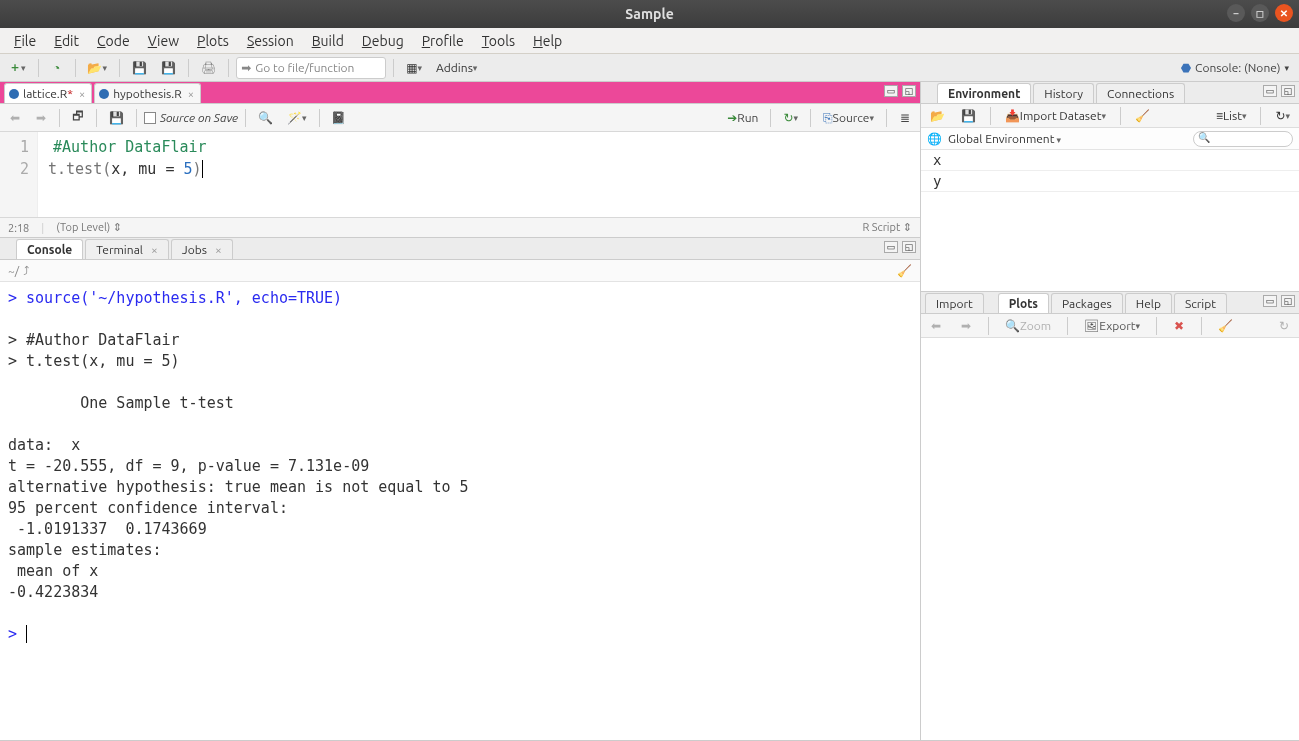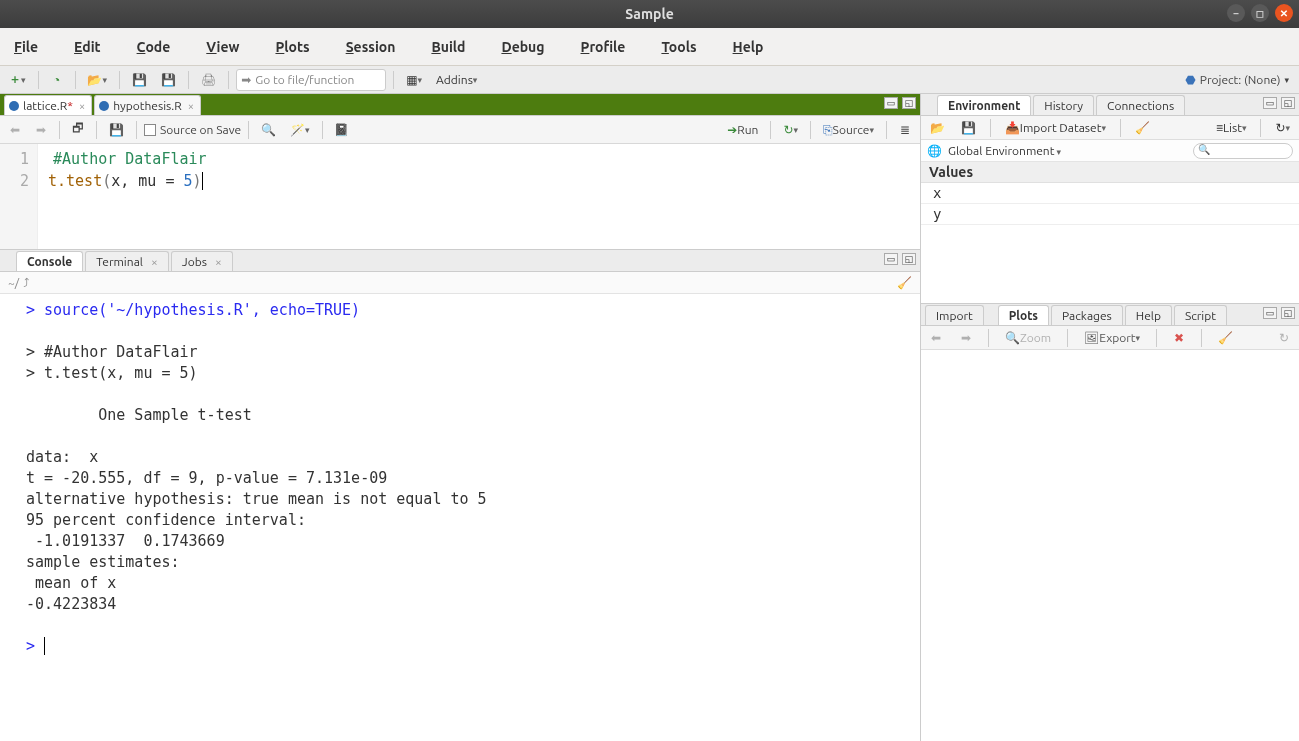--- a/index.html
+++ b/index.html
@@ -3,60 +3,60 @@
 <meta charset="utf-8">
 <style>
   * { box-sizing: border-box; margin: 0; padding: 0; }
   html, body { width: 1299px; height: 741px; font-family: "Ubuntu", "Segoe UI", sans-serif; font-size: 13px; color: #333; background: #fff; overflow: hidden; }
   
   .titlebar { height: 28px; background: linear-gradient(#4c4c4c,#3c3c3c); color: #dfdfdf; display: flex; align-items: center; justify-content: center; position: relative; font-weight: bold; font-size: 14px; }
   .winbtns { position: absolute; right: 6px; top: 4px; display: flex; gap: 6px; }
   .winbtn { width: 18px; height: 18px; border-radius: 9px; display:flex; align-items:center; justify-content:center; font-size:10px; }
   .winbtn.min { background:#595959; color:#ccc;} .winbtn.max{background:#595959;color:#ccc;} .winbtn.close{background:#e95420;color:#fff;}
   
-  .menubar { height: 38px; background: #f2f1f0; border-bottom:1px solid #d4d0c8; display:flex; align-items:center; padding:0 6px; gap: 20px; font-size:14px;font-weight:bold;}
+  .menubar { height: 26px; background: #f2f1f0; border-bottom:1px solid #d4d0c8; display:flex; align-items:center; padding:0 6px; gap: 2px; font-size:14px;}
   .menubar .menu { padding: 2px 8px; cursor: default; }
   .menubar .menu span.u { text-decoration: underline; }
   
   .maintoolbar { height: 28px; background:#ececec; border-bottom:1px solid #ccc; display:flex; align-items:center; padding:0 4px; gap:4px; font-size:12px; }
   .tbtn { height:22px; min-width:22px; padding:0 4px; display:inline-flex; align-items:center; justify-content:center; border:1px solid transparent; border-radius:2px; background:transparent; }
   .sep { width:1px; height:18px; background:#ccc; margin:0 3px; }
   .goto { height:22px; border:1px solid #ccc; border-radius:3px; padding:0 6px 0 4px; display:flex; align-items:center; color:#888; background:#fff; width:150px; gap:4px; font-size:12px;}
   .spacer { flex:1; }
   .projbox { display:flex; align-items:center; gap:4px; padding:0 6px; font-size:12px; color:#444;}
   
   .workarea { display:flex; height: calc(741px - 28px - 26px - 28px); }
   .leftcol { width: 921px; display:flex; flex-direction:column; border-right:1px solid #ccc;}
   .rightcol { flex:1; display:flex; flex-direction:column; }
   
   .pane { background:#fff; display:flex; flex-direction:column; border-bottom:1px solid #ccc; }
   .pane.source { height: 156px; }
-  .tabstrip { height:22px; background:#4d7c0f; border-bottom:1px solid #ccc; display:flex; align-items:flex-end; padding-left:4px; position:relative;}
+  .tabstrip { height:22px; background:#ec4899; border-bottom:1px solid #ccc; display:flex; align-items:flex-end; padding-left:4px; position:relative;}
   .filetab { height:20px; padding:0 6px 0 4px; border:1px solid #ccc; border-bottom:none; border-radius:3px 3px 0 0; background:#f7f7f7; margin-right:2px; display:flex; align-items:center; gap:4px; font-size:12px;}
   .filetab.active { background:#fff; }
   .filetab .mod { color:#b00; }
   .filetab .close { color:#999; font-size:11px; margin-left:2px;}
   .filetab .ricon { width:10px;height:10px;border-radius:50%;background:#2f6db3;display:inline-block;}
   .panectrl { position:absolute; right:4px; top:3px; display:flex; gap:4px; }
   .panectrl .pc { width:14px; height:12px; border:1px solid #aaa; background:#f4f4f4; font-size:9px; display:flex; align-items:center; justify-content:center;}
   .srctoolbar { height:28px; border-bottom:1px solid #d8d8d8; display:flex; align-items:center; padding:0 4px; gap:4px; font-size:12px; color:#444; background:#f5f5f5;}
   .srctoolbar .chk { width:12px;height:12px;border:1px solid #888;background:#fff;display:inline-block;margin-right:4px;}
   .editor { flex:1; display:flex; font-family: "DejaVu Sans Mono","Consolas",monospace; font-size:15px; }
   .gutter { width:38px; background:#f5f5f5; color:#aaa; text-align:right; padding:4px 8px 0 0; border-right:1px solid #eee; line-height:22px;}
   .code { padding:4px 6px 0 10px; line-height:22px; white-space:pre;text-align:center; }
-  .code .comment{color:#2a8a5a;} .code .fn{color:#a16207;} .code .num{color:#2a6fbf;} .code .paren{color:#777;}
+  .code .comment{color:#2a8a5a;} .code .fn{color:#737373;} .code .num{color:#2a6fbf;} .code .paren{color:#777;}
   .srcstatus { height:20px; border-top:1px solid #d8d8d8; display:flex; align-items:center; padding:0 8px; font-size:11px; color:#777; background:#f5f5f5;}
   .srcstatus .right { margin-left:auto; }
   
   .pane.console { flex:1; }
   .ctabstrip { height:22px; background:#ececec; border-bottom:1px solid #ccc; display:flex; align-items:flex-end; padding-left:4px; position:relative;}
   .ptab { height:20px; padding:0 10px; border:1px solid #ccc; border-bottom:none; border-radius:3px 3px 0 0; background:#efefef; margin-right:2px; font-size:12px; display:flex; align-items:center; gap:4px;}
   .ptab.active { background:#fff; font-weight:bold;margin-left:12px; }
   .consoletoolbar { height:22px; border-bottom:1px solid #e3e3e3; display:flex; align-items:center; padding:0 8px; font-size:12px; color:#888; background:#fafafa;}
-  .consolebody { flex:1; padding:6px 8px; font-family:"DejaVu Sans Mono","Consolas",monospace; font-size:15px; line-height:21px; white-space:pre-wrap; overflow:auto;margin-left:18px;}
+  .consolebody { flex:1; padding:6px 8px; font-family:"DejaVu Sans Mono","Consolas",monospace; font-size:15px; line-height:21px; white-space:pre-wrap; overflow:auto;}
   .consolebody .prompt{color:#2a2af0;} .consolebody .cmd{color:#2a2af0;}
   
   .pane.envpane { height:210px; }
   .envtoolbar { height:24px; border-bottom:1px solid #ddd; display:flex; align-items:center; padding:0 4px; gap:6px; font-size:12px; background:#f5f5f5;}
   .envtoolbar2 { height:22px; border-bottom:1px solid #e4e4e4; display:flex; align-items:center; padding:0 6px; gap:6px; font-size:12px; background:#fdfdfd;}
   .envsearch { margin-left:auto; width:100px; height:16px; border:1px solid #ccc; border-radius:8px; padding:0 6px 0 18px; position:relative; font-size:11px; color:#999; background:#fff;}
   .envsearch::before{content:"🔍"; position:absolute; left:4px; top:0; font-size:10px; color:#bbb;}
   .envhdr { background:#efefef; padding:2px 8px; font-weight:bold; font-size:14px; border-bottom:1px solid #e0e0e0;}
   .envrow { display:flex; border-bottom:1px solid #eee; font-family:"DejaVu Sans Mono",monospace; font-size:14px; padding:2px 0 2px 12px;}
   .envrow .vn { width:90px; } .envrow .vv { flex:1; white-space:nowrap; overflow:hidden; text-overflow:ellipsis; }
@@ -124,21 +124,21 @@
   <div class="sep"></div>
   <div class="tbtn dd">
       <span>▦</span>
     </div>
   <div class="tbtn dd">
       <span>Addins</span>
     </div>
   <div class="spacer"></div>
   <div class="projbox">
     <span style="color:#3b73b9;">⬣</span>
-    <span>Project: (None)</span>
+    <span>Console: (None)</span>
     <span style="font-size:9px;">▾</span>
   </div>
 </div>
 
 <div class="workarea">
 
   <div class="leftcol">
 
     <div class="pane source">
       <div class="tabstrip" id="srctabs">
@@ -160,21 +160,21 @@
       <div class="srctoolbar">
         <div class="tbtn muted">⬅</div>
         <div class="tbtn muted">➡</div>
         <div class="sep"></div>
         <div class="tbtn">🗗</div>
         <div class="sep"></div>
         <div class="tbtn">
             <span style="color:#3b73b9;">💾</span>
           </div>
         <div class="sep"></div>
-        <label style="display:flex;align-items:flex-end;">
+        <label style="display:flex;align-items:flex-end;font-style:italic;">
             <span class="chk"></span>
             <span>Source on Save</span>
           </label>
         <div class="sep"></div>
         <div class="tbtn">🔍</div>
         <div class="tbtn dd">🪄</div>
         <div class="sep"></div>
         <div class="tbtn">📓</div>
         <div class="spacer"></div>
         <div class="tbtn">
@@ -192,20 +192,26 @@
           </div>
         <div class="sep"></div>
         <div class="tbtn">≣</div>
       </div>
       <div class="editor">
         <div class="gutter" id="gutter">
             <div>1</div>
             <div>2</div>
           </div>
         <div class="code" id="codebody"><div><span class="comment">#Author DataFlair</span></div><div><span class="fn">t.test</span><span class="paren">(</span>x, mu = <span class="num">5</span><span class="paren">)</span><span style="border-left:1px solid #000;">&nbsp;</span></div></div>
+      </div>
+      <div class="srcstatus">
+        <span>2:18</span>
+        <span style="margin:0 12px;color:#ccc;">|</span>
+        <span><span>(Top Level)</span> ⇕</span>
+        <span class="right"><span>R Script</span> ⇕</span>
       </div>
     </div>
 
     <div class="pane console">
       <div class="ctabstrip" id="consoletabs">
         <div class="ptab active">Console</div>
           <div class="ptab">Terminal<span style="color: rgb(153, 153, 153); margin-left: 4px;">×</span></div>
           <div class="ptab">Jobs<span style="color: rgb(153, 153, 153); margin-left: 4px;">×</span></div>
           <div class="panectrl">
           <div class="pc">▭</div>
@@ -246,21 +252,20 @@
         <div class="spacer"></div>
         <div class="tbtn dd">≡ <span>List</span></div>
         <div class="sep"></div>
         <div class="tbtn dd">↻</div>
       </div>
       <div class="envtoolbar2">
         <span>🌐</span>
         <span class="dd"><span>Global Environment</span></span>
         <div class="envsearch"></div>
       </div>
-      <div class="envhdr">Values</div>
       <div id="envrows">
           <div class="envrow">
             <div class="vn">x</div>
           </div>
           <div class="envrow">
             <div class="vn">y</div>
           </div>
         </div>
     </div>
 

